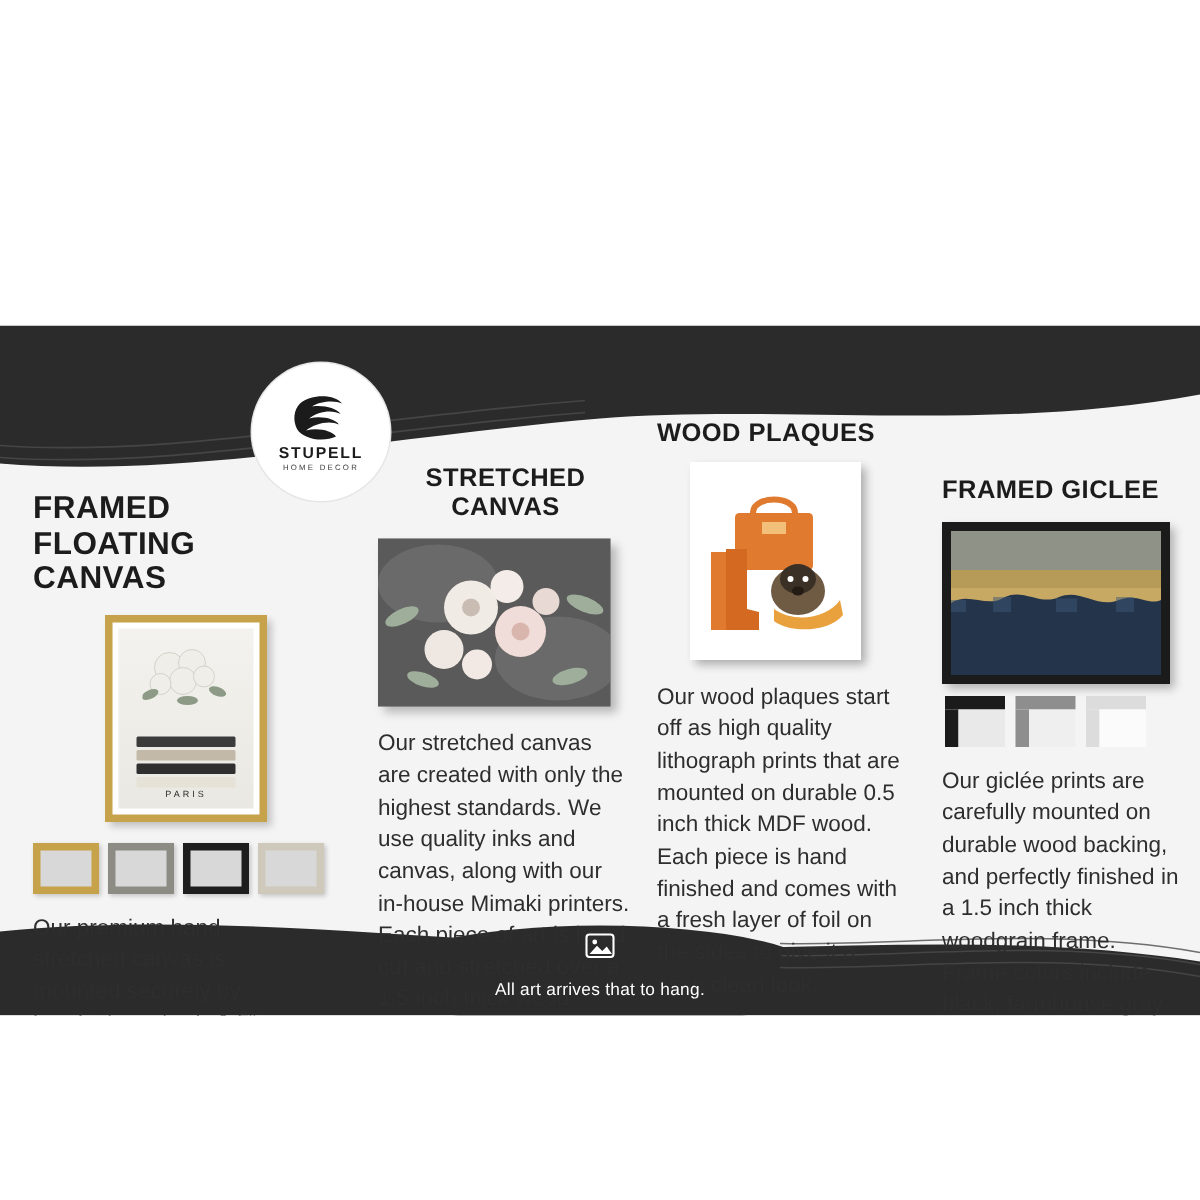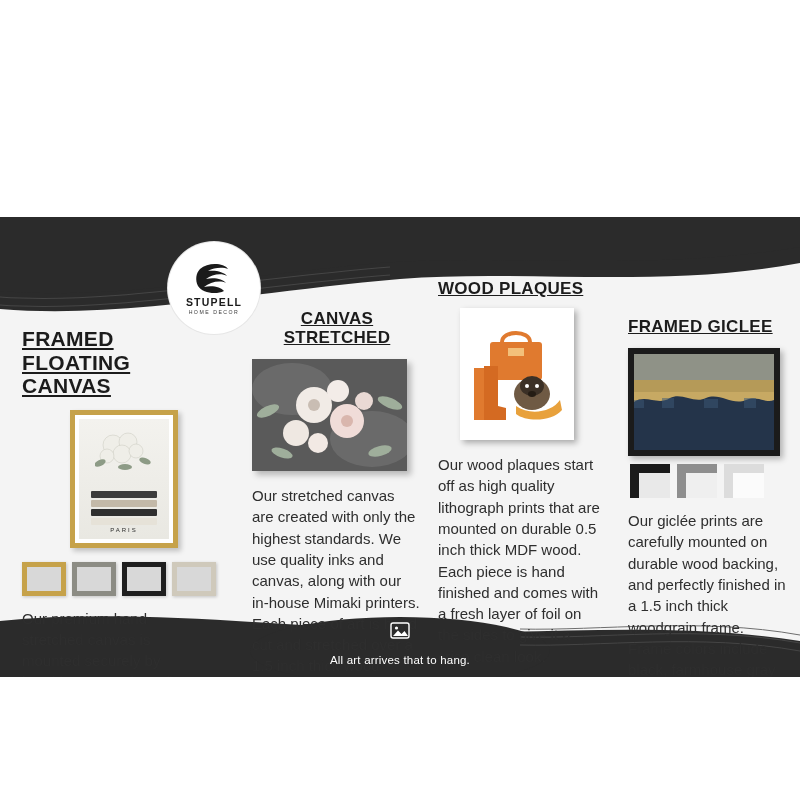--- a/index.html
+++ b/index.html
@@ -83,21 +83,20 @@
   .col {
     position: absolute;
   }
   .col-title {
     font-family: "Liberation Sans", sans-serif;
     font-weight: bold;
     color: #1c1c1c;
     letter-spacing: 0.3px;
     line-height: 1.12;
     text-transform: uppercase;
-    text-decoration: underline;
   }
   .col-body {
     font-size: 15px;
     line-height: 1.42;
     color: #2e2e2e;
   }
 
   
   #col1 { left: 22px; top: 110px; width: 200px; }
   #col1 .col-title { font-size: 21px; }
@@ -322,22 +321,22 @@
         <div class="swatch sw-gold"></div>
         <div class="swatch sw-gray"></div>
         <div class="swatch sw-black"></div>
         <div class="swatch sw-light"></div>
       </div>
       <div class="col-body">Our premium hand stretched canvas is mounted securely by hand into a sturdy 1.5˝ box frame. The museum style gap between wrapped canvas and box frame gives the illusion of floating artwork.</div>
     </div>
 
     <div class="col" id="col2">
       <div class="col-title">
+        <div>STRETCHED</div>
         <div>CANVAS</div>
-        <div>STRETCHED</div>
       </div>
       <div class="canvas-art">
         <svg viewBox="0 0 155 112" width="155" height="112">
           <rect width="155" height="112" fill="#5a5a5a"></rect>
           <g opacity="0.35" fill="#8a8a8a">
             <ellipse cx="40" cy="30" rx="40" ry="26"></ellipse>
             <ellipse cx="120" cy="80" rx="42" ry="28"></ellipse>
           </g>
           <g fill="#9fae9b">
             <ellipse cx="16" cy="52" rx="12" ry="5" transform="rotate(-25 16 52)"></ellipse>

